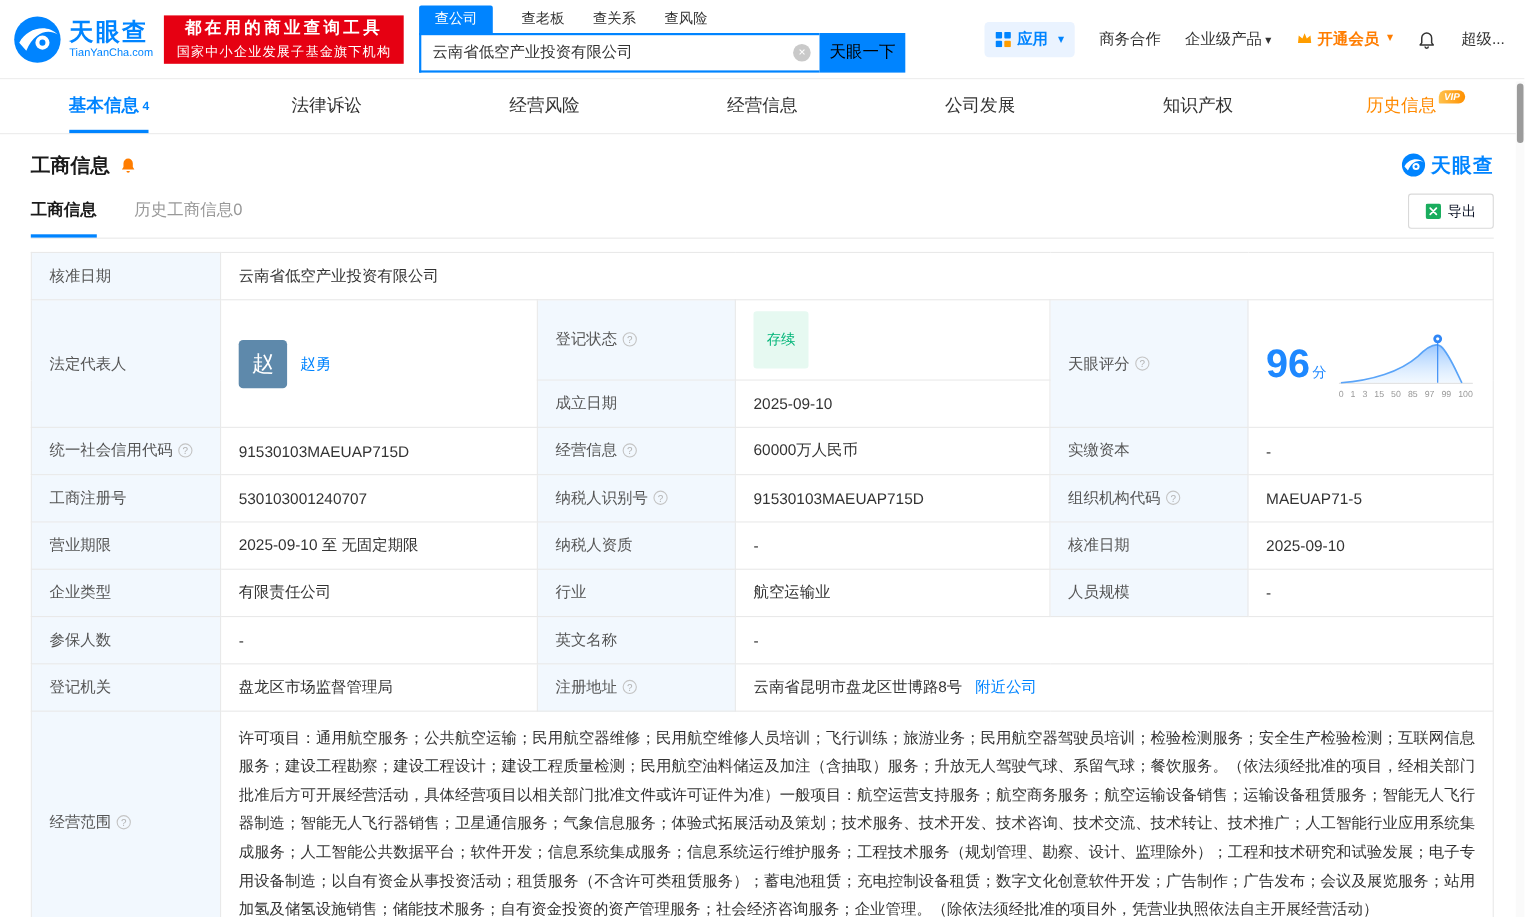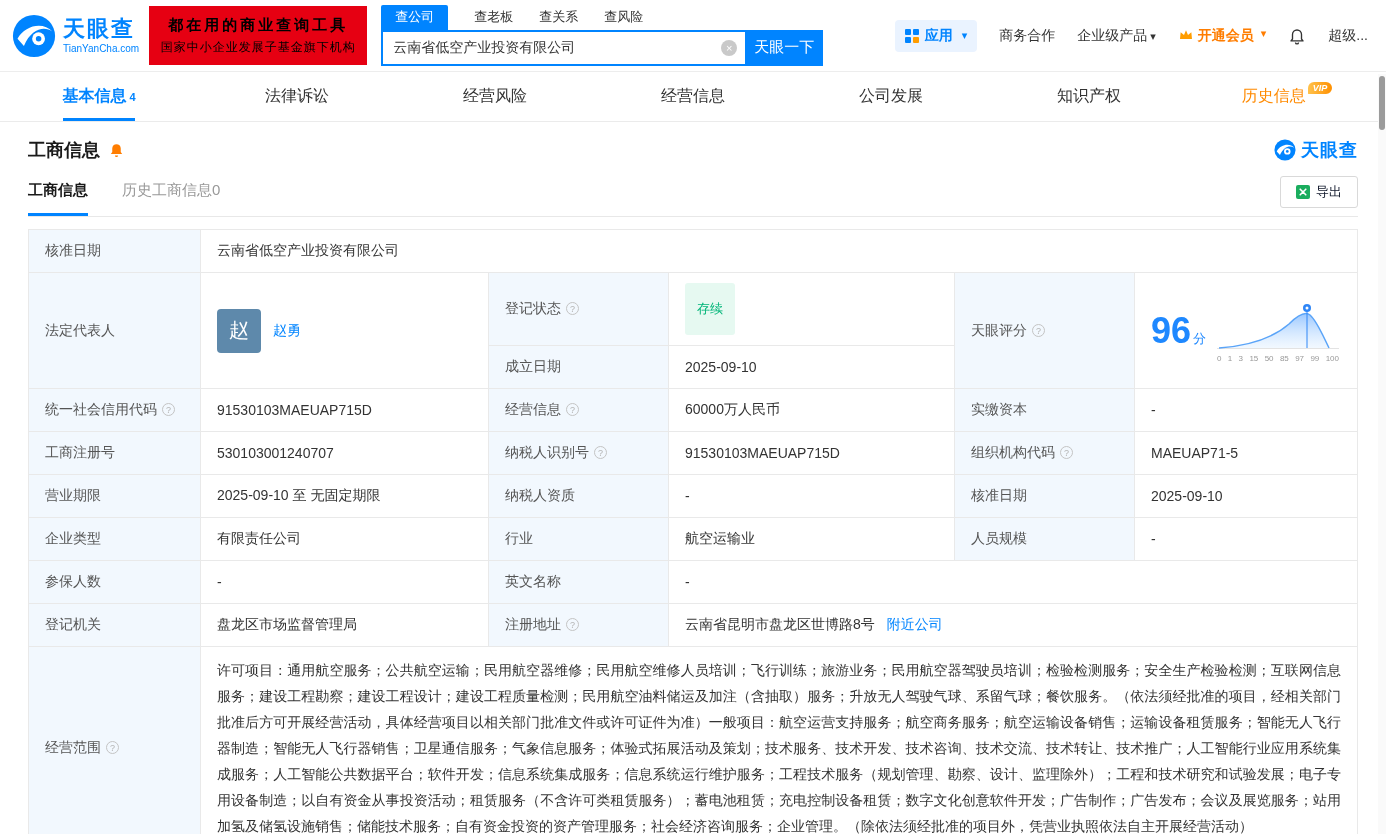--- a/index.html
+++ b/index.html
@@ -9,36 +9,36 @@
     background:#fff; color:#333; font-size:14px; position:relative;
   }
   a { text-decoration:none; cursor:pointer; }
 
   
   .topbar { height:72px; display:flex; align-items:center; padding:0 18px 0 12px; border-bottom:1px solid #ededed; }
   .logo { display:flex; align-items:center; gap:7px; cursor:pointer; }
   .logo-text { display:flex; flex-direction:column; line-height:1.1; }
   .logo-name { font-size:22px; font-weight:bold; color:#0084ff; letter-spacing:2px; }
   .logo-domain { font-size:10px; color:#0084ff; margin-top:2px; }
-  .red-banner { margin-left:10px; width:218px; height:59px; background:#e60012; color:#000000;
+  .red-banner { margin-left:10px; width:218px; height:44px; background:#e60012; color:#ffffff;
     display:flex; flex-direction:column; align-items:center; justify-content:center; gap:4px; }
   .red-banner .l1 { font-size:15px; font-weight:bold; letter-spacing:3px; }
   .red-banner .l2 { font-size:12px; letter-spacing:1px; }
 
   .search-wrap { margin-left:14px; width:442px; }
   .search-tabs { display:flex; align-items:flex-end; gap:26px; height:24px; font-size:13px; }
   .search-tab { color:#333; padding-bottom:4px; cursor:pointer; }
   .search-tab.active { background:#0084ff; color:#fff; padding:3px 14px 4px; border-radius:2px 2px 0 0; }
   .search-box { display:flex; position:relative; }
   .search-input { width:364px; height:36px; border:2px solid #0084ff; border-right:none; outline:none;
     padding:0 32px 0 10px; font-size:14px; color:#333; font-family:inherit; }
   .clear-btn { position:absolute; left:340px; top:10px; width:16px; height:16px; border-radius:50%;
     background:#c9c9c9; color:#fff; font-size:11px; line-height:16px; text-align:center; cursor:pointer; }
   .clear-btn::before { content:"×"; }
-  .search-btn { width:78px; height:36px; background:#0084ff; color:#ffffff; border:none; font-size:15px;
+  .search-btn { width:78px; height:36px; background:#0084ff; color:#000000; border:none; font-size:15px;
     cursor:pointer; font-family:inherit; }
 
   .top-menu { margin-left:auto; display:flex; align-items:center; gap:22px; white-space:nowrap; }
   .apps-chip { display:flex; align-items:center; gap:6px; background:#eaf3ff; color:#0084ff;
     padding:7px 10px; border-radius:4px; cursor:pointer; font-weight:bold; }
   .caret::after { content:"▾"; font-size:11px; margin-left:3px; color:inherit; }
   .menu-item { color:#333; cursor:pointer; }
   .menu-item.vip-item { color:#ff7d00; display:flex; gap:4px; font-weight:bold; }
   .bell-btn { cursor:pointer; display:flex; align-items:center; }
 

